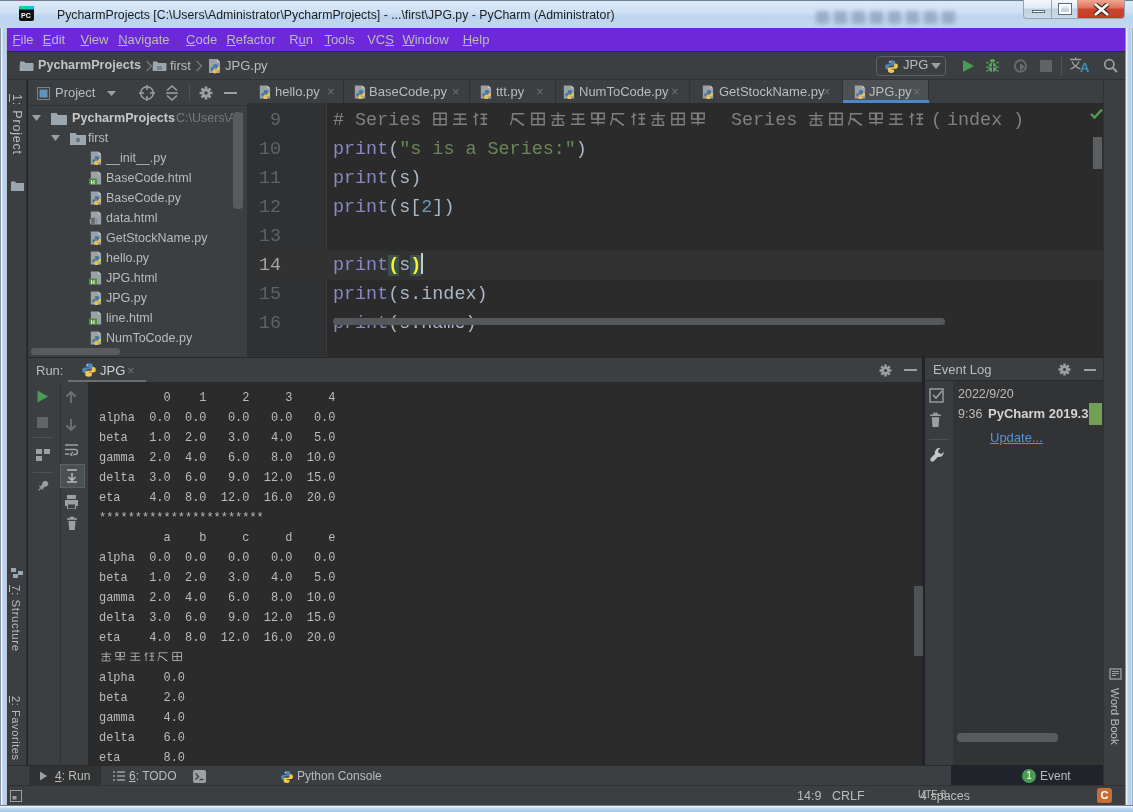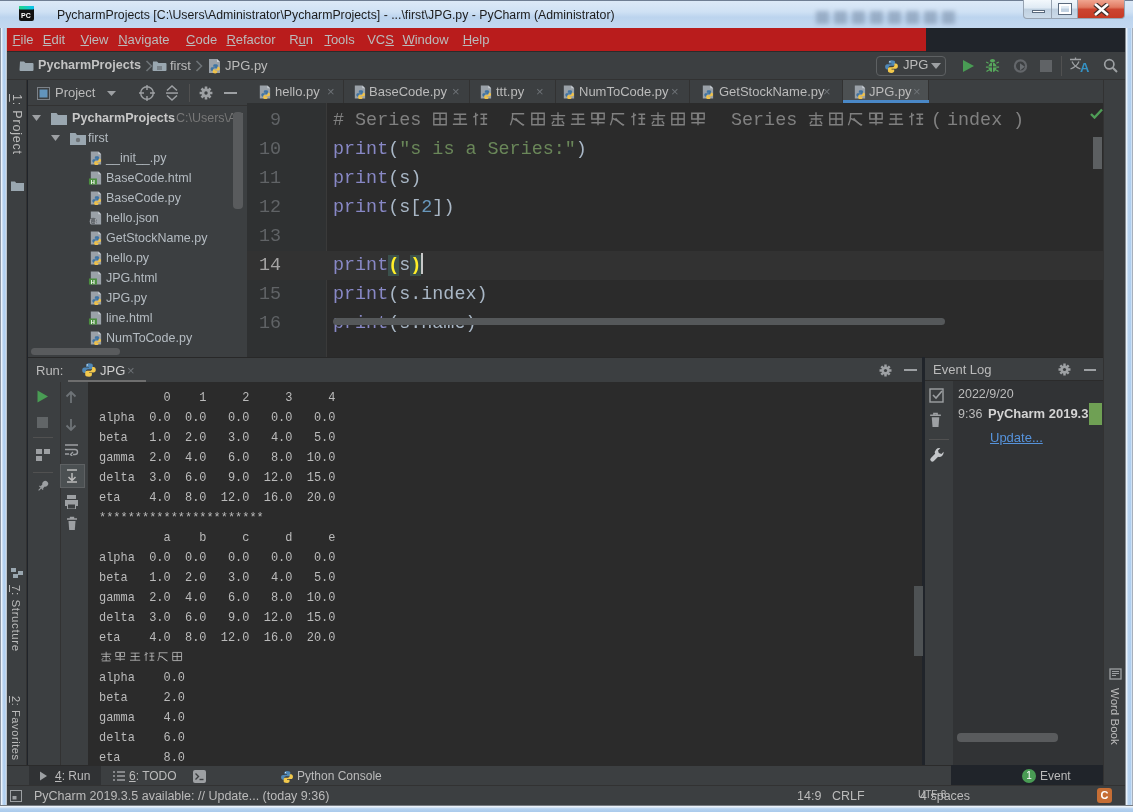--- a/index.html
+++ b/index.html
@@ -18,21 +18,21 @@
 #titletext { left:57px; top:8px; font-size:12.3px; color:#1c1c1c; white-space:nowrap; }
 #titlewm { left:816px; top:10px; width:160px; filter:blur(2.2px); white-space:nowrap; }
 
 
 .wbtn { top:0; height:19px; border:1px solid #97a3b1; border-top:none; }
 #btnmin { left:1023px; width:29px; border-radius:0 0 0 4px; background:linear-gradient(180deg,#f3f8fc 0%,#dfeaf4 45%,#bfd0e0 50%,#ccdbe9 100%); }
 #btnmax { left:1051px; width:27px; background:linear-gradient(180deg,#f3f8fc 0%,#dfeaf4 45%,#bfd0e0 50%,#ccdbe9 100%); }
 #btnclose { left:1077px; width:48px; border-radius:0 0 4px 0; background:linear-gradient(180deg,#f0a590 0%,#e17a62 40%,#cc4530 52%,#c63b25 100%); }
 
 
-#menubar { left:1px; top:28px; width:925px; height:24px; background:#b91c1c; border-bottom:1px solid #2b2b2b; color:#bbbbbb; font-size:13px; }
+#menubar { left:1px; top:28px; width:1131px; height:24px; background:#6d28d9; border-bottom:1px solid #2b2b2b; color:#bbbbbb; font-size:13px; }
 #menubar span.mi { position:absolute; top:4px; }
 
 
 #toolbar2 { left:7px; top:52px; width:1118px; height:28px; background:#3c3f41; border-bottom:1px solid #323232; color:#bbbbbb; font-size:13px; }
 
 
 #leftstrip { left:7px; top:80px; width:20px; height:705px; background:#3c3f41; border-right:1px solid #323232; }
 #rightstrip { left:1103px; top:80px; width:22px; height:705px; background:#3c3f41; border-left:1px solid #323232; }
 .vtext { writing-mode:vertical-rl; color:#bbbbbb; font-size:12px; white-space:nowrap; }
 
@@ -319,21 +319,21 @@
     <div class="trow" style="left:60px;top:82px">
         <svg class="ic" style="left:0;top:2px" width="15" height="16" viewBox="0 0 16 16">
           <use href="#pyf"></use>
         </svg>
         <span class="abs" style="left:18px">BaseCode.py</span>
       </div>
     <div class="trow" style="left:60px;top:102px">
         <svg class="ic" style="left:0;top:2px" width="15" height="16" viewBox="0 0 16 16">
           <use href="#jsonf"></use>
         </svg>
-        <span class="abs" style="left:18px">hello.json</span>
+        <span class="abs" style="left:18px">data.html</span>
       </div>
     <div class="trow" style="left:60px;top:122px">
         <svg class="ic" style="left:0;top:2px" width="15" height="16" viewBox="0 0 16 16">
           <use href="#pyf"></use>
         </svg>
         <span class="abs" style="left:18px">GetStockName.py</span>
       </div>
     <div class="trow" style="left:60px;top:142px">
         <svg class="ic" style="left:0;top:2px" width="15" height="16" viewBox="0 0 16 16">
           <use href="#pyf"></use>
@@ -624,21 +624,20 @@
       </svg>
     <span class="abs" style="left:290px;top:3px">Python Console</span>
     <div class="abs" style="left:1015px;top:3px;width:14px;height:14px;border-radius:7px;background:#499c54;color:#fff;font-size:10px;text-align:center;line-height:14px">1</div>
     <span class="abs" style="left:1033px;top:3px">Event Log</span>
   </div>
   <div class="abs" id="statusbar">
     <svg class="ic" style="left:3px;top:4px" width="12" height="12" viewBox="0 0 12 12">
         <rect x="0.5" y="0.5" width="11" height="11" fill="none" stroke="#9da0a3"></rect>
         <rect x="2.5" y="6" width="4" height="3.5" fill="#9da0a3"></rect>
       </svg>
-    <span class="abs" style="left:27px;top:3px;font-size:12.5px">PyCharm 2019.3.5 available: // Update... (today 9:36)</span>
     <span class="abs" style="left:790px;top:3px;font-size:12.5px">14:9</span>
     <span class="abs" style="left:825px;top:3px;font-size:12.5px">CRLF</span>
     <span class="abs" style="left:911px;top:3px;font-size:10px">UTF-8</span>
     <span class="abs" style="left:913px;top:3px;font-size:12.5px">4 spaces</span>
     <div class="abs" style="left:1090px;top:2px;width:15px;height:15px;border-radius:3px;background:#c66e35;color:#fff;font-size:11px;font-weight:bold;text-align:center;line-height:15px">C</div>
   </div>
   <div class="abs" id="borderL"></div>
   <div class="abs" id="borderR"></div>
   <div class="abs" id="borderB"></div>
 </div>

